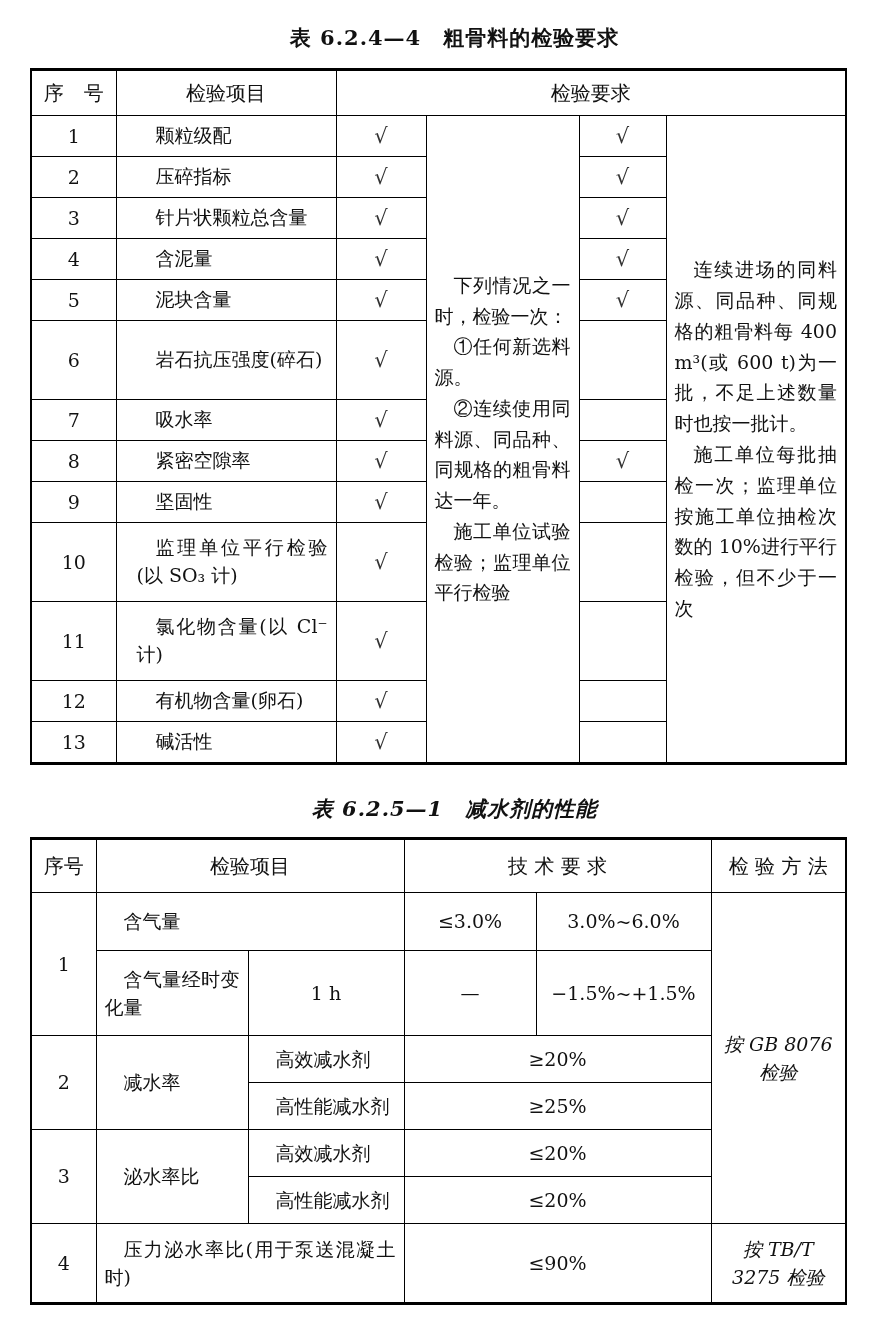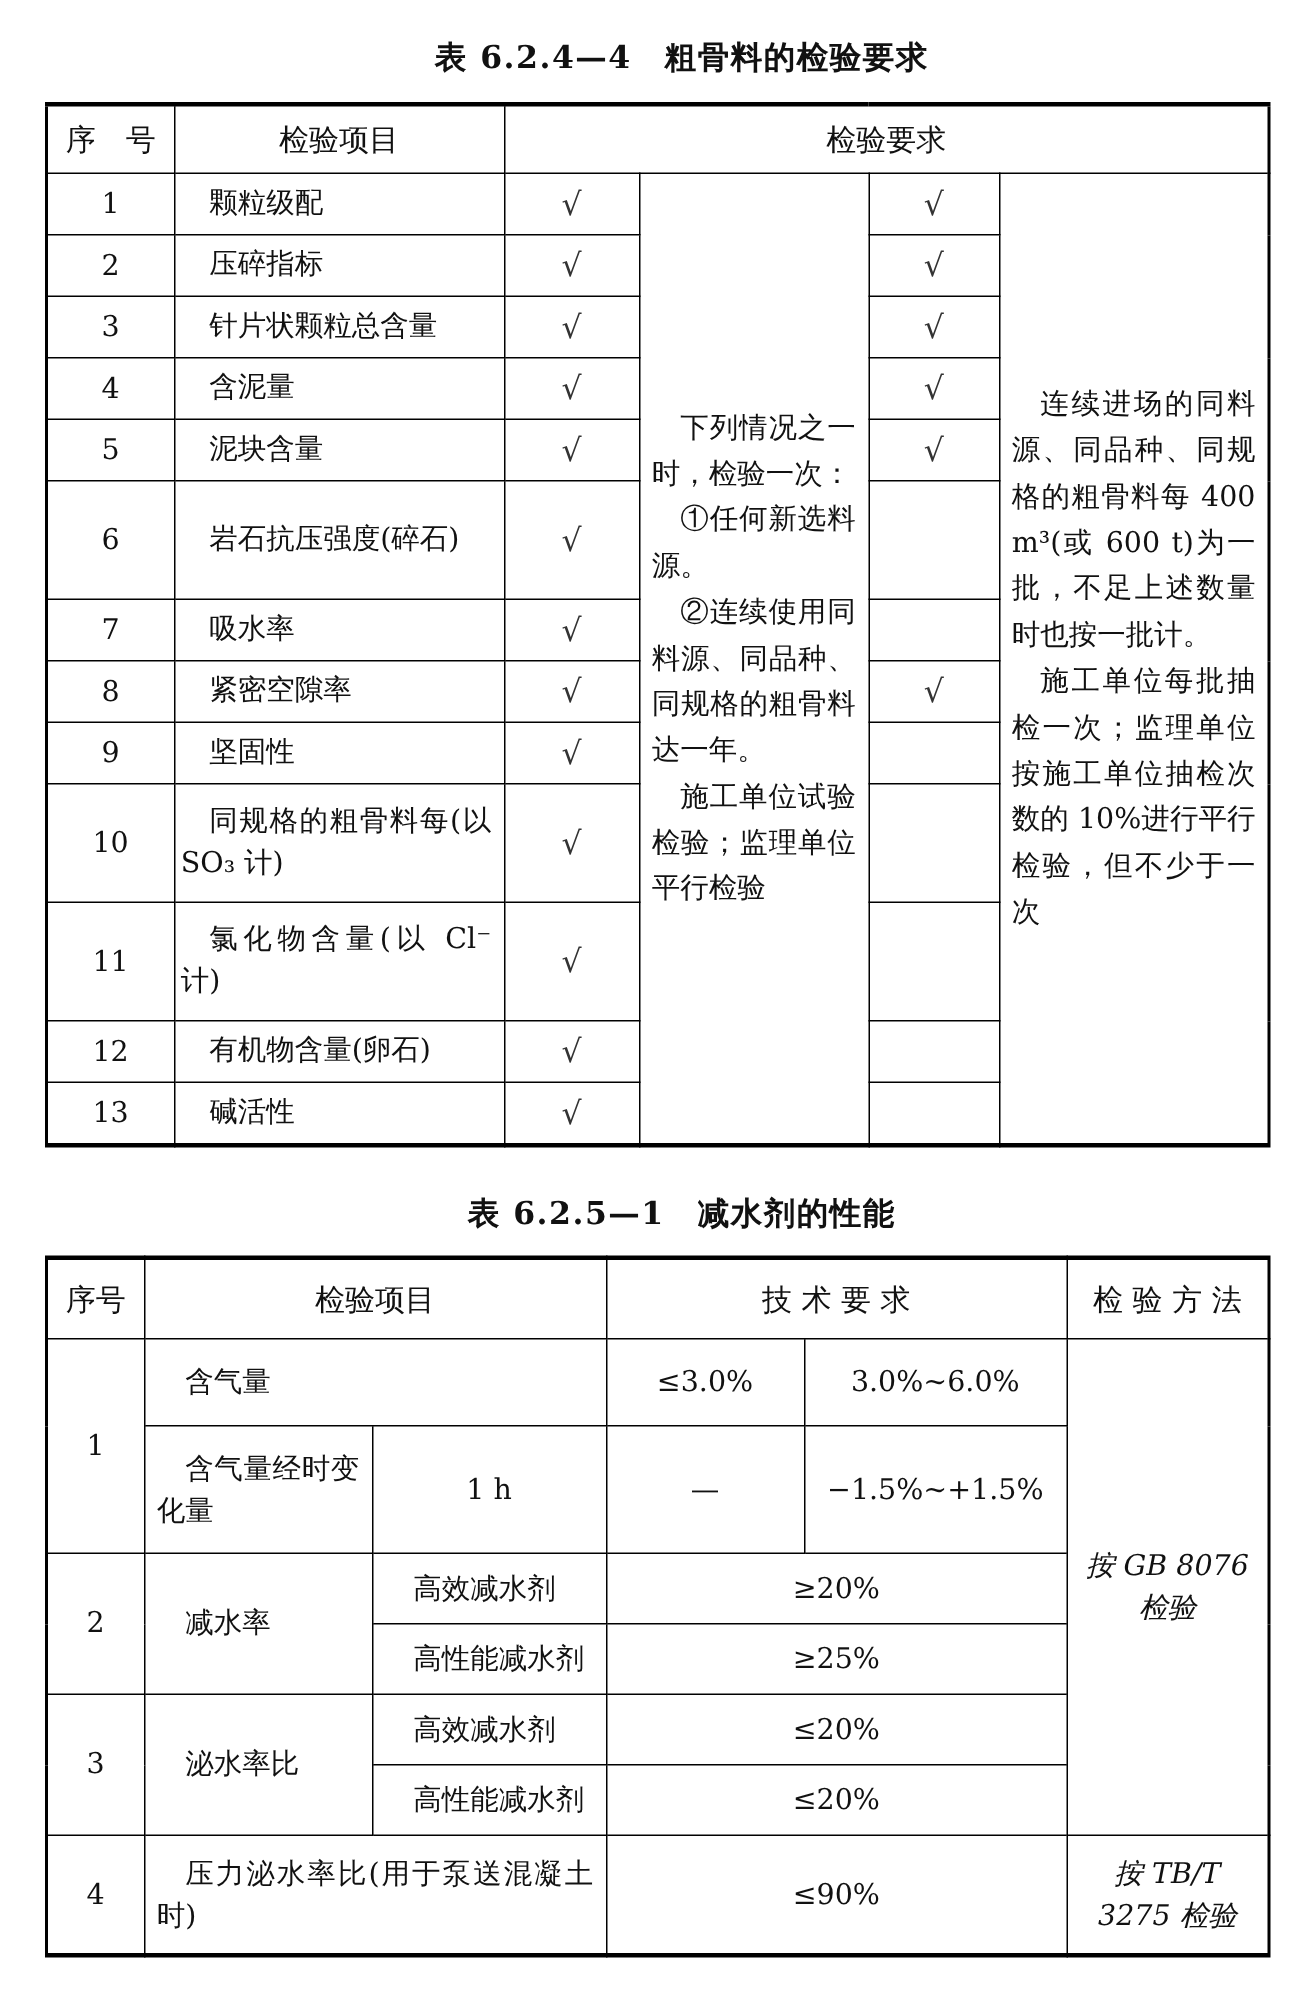--- a/index.html
+++ b/index.html
@@ -18,21 +18,21 @@
     margin-left:30px;width:815px;
     font-size:19px;
   }
   table{border:2px solid #000;border-top-width:3px;border-bottom-width:3px;}
   td,th{border:1px solid #000;padding:2px 6px;vertical-align:middle;font-weight:normal;}
   
   .t1 .hrow th{height:40px;font-size:20px;text-align:center;}
   .t1 td{height:36px;}
   .t1 tr.tall td{height:74px;}
   .c-no{text-align:center;}
-  .c-item{text-align:justify;text-align-last:left;padding-left:4px;padding-right:8px;text-indent:1em;line-height:1.45;}
+  .c-item{text-align:justify;text-align-last:left;padding-left:20px;padding-right:8px;text-indent:1em;line-height:1.45;}
   .c-chk{text-align:center;font-family:"DejaVu Sans","Liberation Sans",sans-serif;color:#333;font-size:21px;}
   .c-mid,.c-right{vertical-align:middle;padding:4px 8px;}
   .c-mid p,.c-right p{
     margin:0;text-indent:1em;text-align:justify;line-height:1.62;font-size:19px;
   }
   
   .section-para{
     margin:38px 0 0 30px;font-size:21px;
   }
   .section-num{font-weight:bold;margin-right:18px;letter-spacing:1px;}
@@ -129,21 +129,21 @@
       <td class="c-chk">√</td>
     </tr>
     <tr>
       <td class="c-no">9</td>
       <td class="c-item">坚固性</td>
       <td class="c-chk">√</td>
       <td class="c-chk"></td>
     </tr>
     <tr class="tall">
       <td class="c-no">10</td>
-      <td class="c-item">同规格的粗骨料每(以 SO₃ 计)</td>
+      <td class="c-item">监理单位平行检验(以 SO₃ 计)</td>
       <td class="c-chk">√</td>
       <td class="c-chk"></td>
     </tr>
     <tr class="tall">
       <td class="c-no">11</td>
       <td class="c-item">氯化物含量(以 Cl⁻ 计)</td>
       <td class="c-chk">√</td>
       <td class="c-chk"></td>
     </tr>
     <tr>
@@ -155,21 +155,21 @@
     <tr>
       <td class="c-no">13</td>
       <td class="c-item">碱活性</td>
       <td class="c-chk">√</td>
       <td class="c-chk"></td>
     </tr>
   </tbody>
     </table>
 
 
-  <div class="caption caption-2" style="margin-top:30px;">表 6.2.5—1　减水剂的性能</div>
+  <div class="caption caption-2" style="margin-top:30px;font-style:italic;">表 6.2.5—1　减水剂的性能</div>
 
   <table class="t2">
     <colgroup>
       <col style="width:65px">
         <col style="width:152px">
         <col style="width:156px">
       <col style="width:132px">
         <col style="width:175px">
         <col style="width:135px">
     </colgroup>

